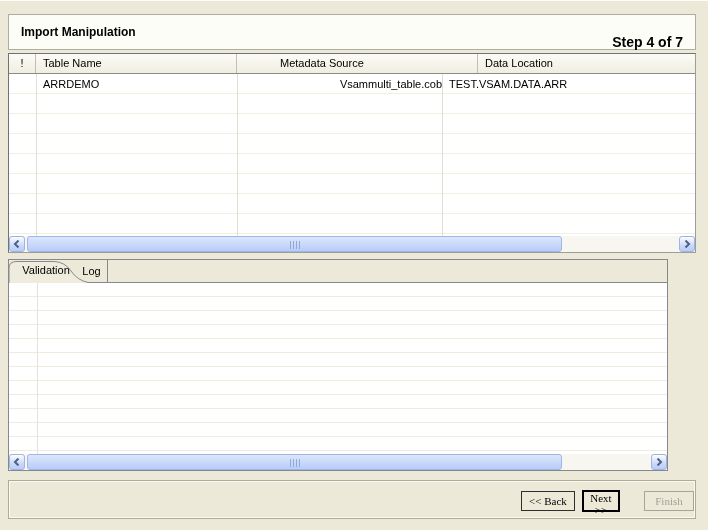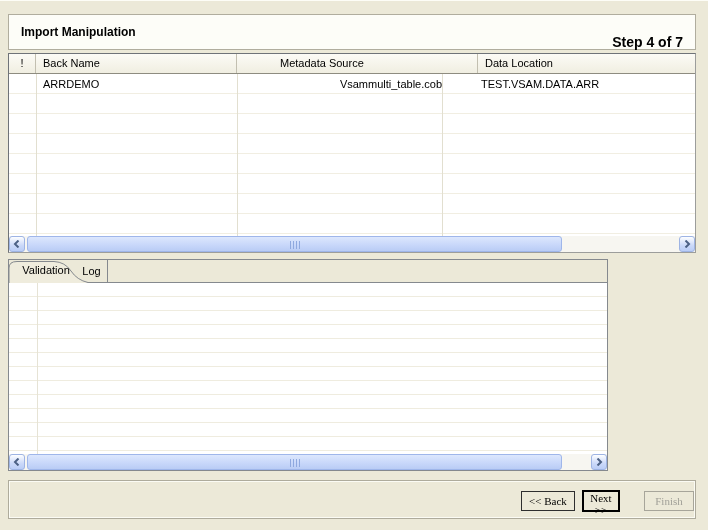--- a/index.html
+++ b/index.html
@@ -27,36 +27,36 @@
   .th.c2{width:205px;margin-left:36px;}
   .th.c3{flex:1;border-right:none;}
   .tbl-body{position:relative;flex:1;background:
       repeating-linear-gradient(to bottom,#FFFFFF 0px,#FFFFFF 19px,#F1EEE2 19px,#F1EEE2 20px);}
   .vsep{position:absolute;top:0;bottom:0;width:1px;background:#E2DFD0;}
   .row1{position:absolute;left:0;top:0;right:0;height:20px;display:flex;}
   .td{box-sizing:border-box;padding:3px 0 0 7px;line-height:14px;white-space:nowrap;overflow:hidden;}
   .td.flag{width:27px;padding-left:0;}
   .td.c1{width:201px;}
   .td.c2{width:205px;text-align:right;}
-  .td.c3{flex:1;margin-left:32px;}
+  .td.c3{flex:1;}
 
   
   .hscroll{height:16px;flex:none;display:flex;background:#F7F6F1;}
   .sbtn{width:16px;height:16px;flex:none;box-sizing:border-box;border:1px solid #9EB4E4;
         border-radius:3px;background:linear-gradient(#FDFEFF,#CBD9F9 60%,#BACDF6);
         display:flex;align-items:center;justify-content:center;padding:0;}
   .strack{flex:1;position:relative;background:#F7F6F1;}
   .sthumb{position:absolute;left:2px;top:0px;height:16px;width:535px;box-sizing:border-box;
           border:1px solid #9FB6EA;border-radius:3px;
           background:linear-gradient(#DCE7FD,#C9D8FA 55%,#B9CCF5);}
   .grip{position:absolute;left:50%;top:4px;width:11px;height:8px;transform:translateX(-50%);
         background:repeating-linear-gradient(to right,#8FA9DF 0,#8FA9DF 1px,transparent 1px,transparent 3px);}
 
   
-  .tabfolder{position:absolute;left:8px;top:258px;width:600px;height:212px;box-sizing:border-box;
+  .tabfolder{position:absolute;left:8px;top:258px;width:660px;height:212px;box-sizing:border-box;
              border:1px solid #85898E;display:flex;flex-direction:column;background:#ECE9D8;}
   .tabbar{position:relative;height:23px;flex:none;}
   .tab-underline{position:absolute;left:66px;right:0;bottom:0;height:1px;background:#85898E;}
   .tab-active{position:absolute;left:-1px;top:-1px;width:80px;height:24px;}
   .tab-active-label{position:absolute;left:8px;top:4px;width:58px;text-align:center;}
   .tab-log{position:absolute;left:67px;top:0;width:32px;height:23px;box-sizing:border-box;
            border-right:1px solid #85898E;text-align:center;line-height:22px;}
   .panel-body{position:relative;flex:1;background:
       repeating-linear-gradient(to bottom,#FFFFFF 0px,#FFFFFF 13px,#EFECDF 13px,#EFECDF 14px);}
   .panel-body .vsep{left:28px;background:#E6E3D5;}
@@ -78,21 +78,21 @@
 <div class="stage">
 
   <div class="band">
     <span class="title">Import Manipulation</span>
     <span class="step">Step 4 of 7</span>
   </div>
 
   <div class="tbl">
     <div class="tbl-head">
       <div class="th flag">!</div>
-      <div class="th c1">Back Name</div>
+      <div class="th c1">Table Name</div>
       <div class="th c2">Metadata Source</div>
       <div class="th c3">Data Location</div>
     </div>
     <div class="tbl-body">
       <div class="vsep" style="left:27px;"></div>
       <div class="vsep" style="left:228px;"></div>
       <div class="vsep" style="left:433px;"></div>
       <div class="row1">
         <div class="td flag"></div>
         <div class="td c1">ARRDEMO</div>

